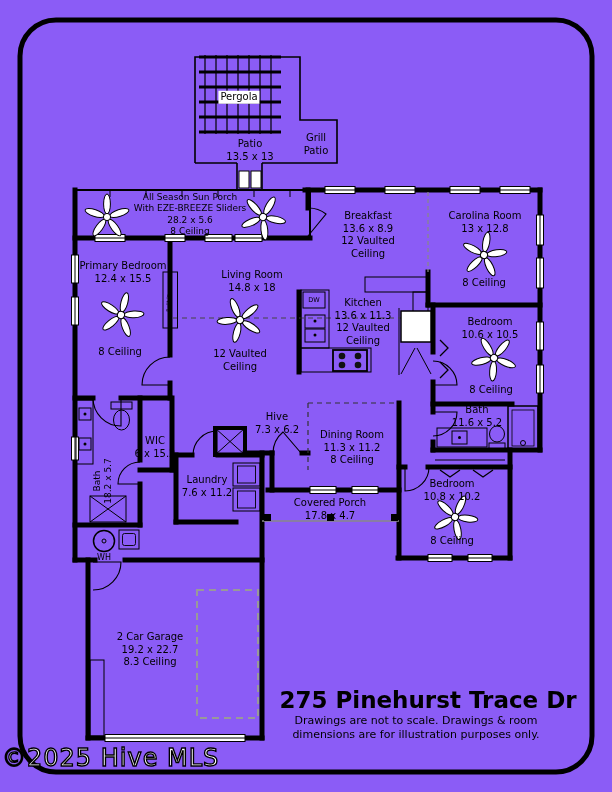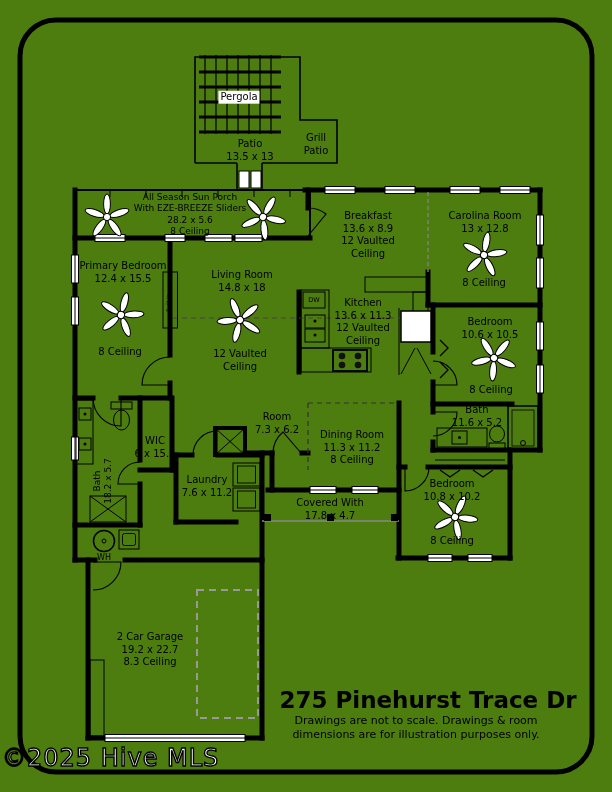--- a/index.html
+++ b/index.html
@@ -1,16 +1,16 @@
 <!DOCTYPE html>
 <html><head>
 <meta charset="utf-8">
 <style>
   html,body{margin:0;padding:0;background:#fff;}
-  .page{position:relative;width:612px;height:792px;background:#4d7c0f;overflow:hidden;font-family:"DejaVu Sans",sans-serif;}
+  .page{position:relative;width:612px;height:792px;background:#8b5cf6;overflow:hidden;font-family:"DejaVu Sans",sans-serif;}
   svg{position:absolute;left:0;top:0;}
   .w{stroke:#000;stroke-width:5;stroke-linecap:square;fill:none}
   .t{stroke:#000;stroke-width:1.6;fill:none}
   .tn{stroke:#000;stroke-width:1;fill:none}
   .t1{stroke:#000;stroke-width:1;fill:#fff}
   .a{stroke:#000;stroke-width:1.1;fill:none}
   .wn{fill:#fff;stroke:#000;stroke-width:1}
   .wl{stroke:#000;stroke-width:1}
   .fan{stroke:#000;stroke-width:1;fill:#fff}
   .lb{position:absolute;transform:translate(-50%,-50%);font-size:10px;line-height:1.25;text-align:center;white-space:nowrap;color:#000;}
@@ -292,21 +292,21 @@
   <div>28.2 x 5.6</div>
   <div>8 Ceiling</div>
 </div>
 
 <div class="lb" style="left:123px;top:272px">
   <div>Primary Bedroom</div>
   <div>12.4 x 15.5</div>
 </div>
 <div class="lb" style="left:120px;top:352px">8 Ceiling</div>
 
-<div class="lb" style="left:242px;top:281px">
+<div class="lb" style="left:252px;top:281px">
   <div>Living Room</div>
   <div>14.8 x 18</div>
 </div>
 <div class="lb" style="left:240px;top:360px">
   <div>12 Vaulted</div>
   <div>Ceiling</div>
 </div>
 
 <div class="lb" style="left:368px;top:235px">
   <div>Breakfast</div>
@@ -339,32 +339,32 @@
   <div>11.6 x 5.2</div>
 </div>
 
 <div class="lb" style="left:452px;top:490px">
   <div>Bedroom</div>
   <div>10.8 x 10.2</div>
 </div>
 <div class="lb" style="left:452px;top:541px">8 Ceiling</div>
 
 <div class="lb" style="left:277px;top:423px">
-  <div>Room</div>
+  <div>Hive</div>
   <div>7.3 x 6.2</div>
 </div>
 
 <div class="lb" style="left:352px;top:448px">
   <div>Dining Room</div>
   <div>11.3 x 11.2</div>
   <div>8 Ceiling</div>
 </div>
 
 <div class="lb" style="left:330px;top:509px">
-  <div>Covered With</div>
+  <div>Covered Porch</div>
   <div>17.8 x 4.7</div>
 </div>
 
 <div class="lb fs85" style="left:155px;top:447px">
   <div>WIC</div>
   <div>6 x 15.2</div>
 </div>
 
 <div class="lb fs9 rot" style="left:103px;top:481px">
   <div>Bath</div>

